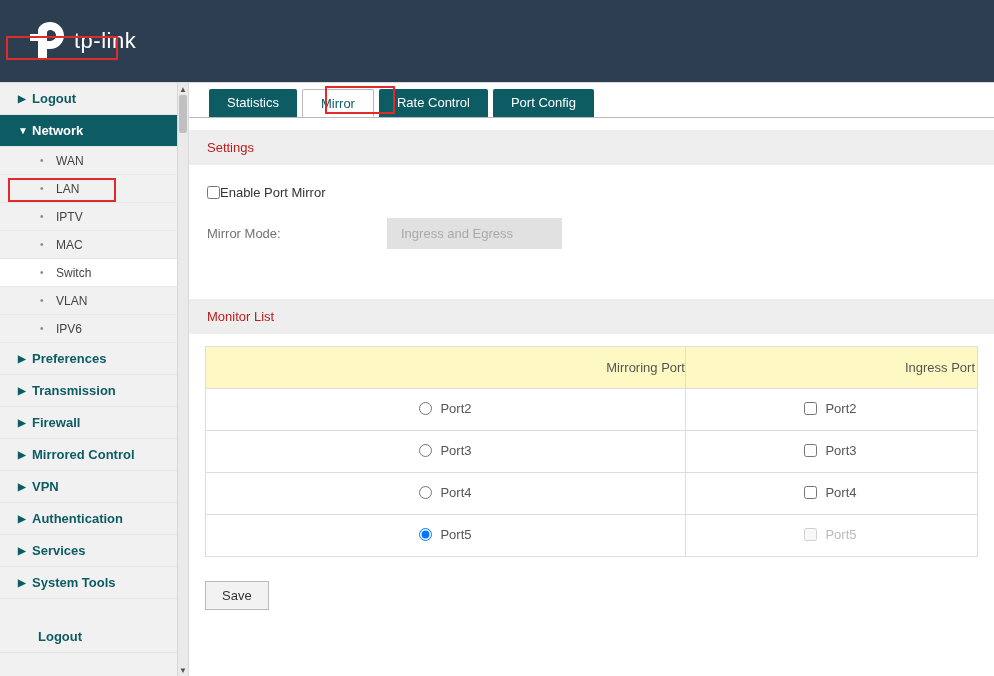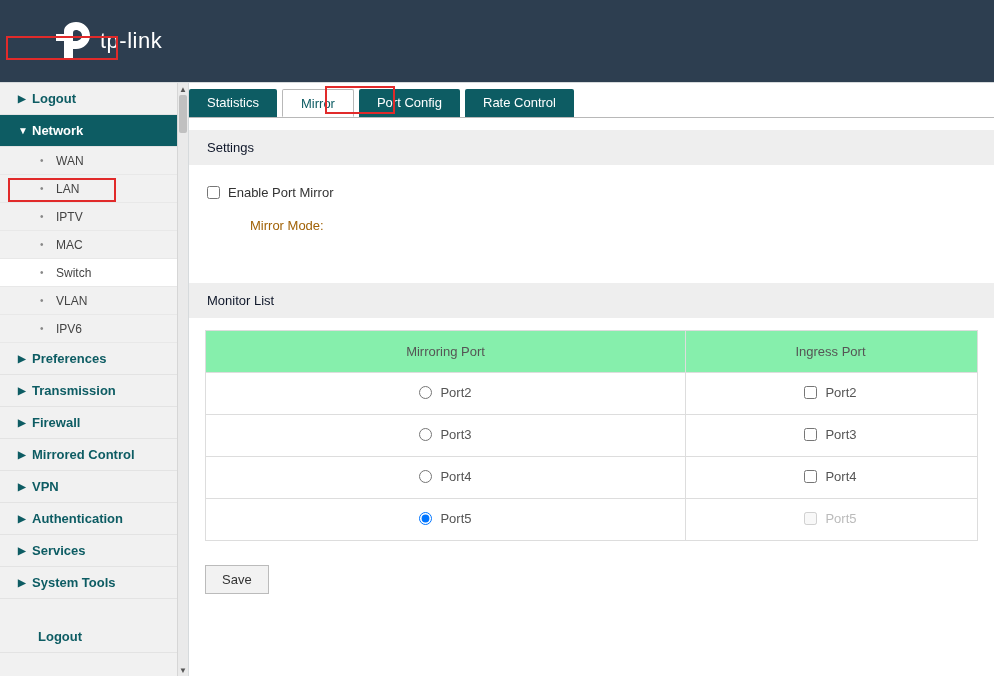--- a/index.html
+++ b/index.html
@@ -14,21 +14,21 @@
       background: #fff;
       width: 994px;
       height: 676px;
       overflow: hidden;
     }
     .header {
       background: #2d3e50;
       height: 82px;
       display: flex;
       align-items: center;
-      padding-left: 56px;
+      padding-left: 30px;
     }
     .logo {
       display: flex;
       align-items: center;
       gap: 10px;
     }
     .logo-icon {
       width: 34px;
       height: 38px;
     }
@@ -136,21 +136,21 @@
     .hl-mirror { left: 325px; top: 86px; width: 70px; height: 28px; }
     .content {
       flex: 1;
       padding: 5px 0 0 0;
       position: relative;
       overflow: hidden;
     }
     .tabs {
       display: flex;
       gap: 5px;
-      padding-left: 0;
+      padding-left: 20px;
       border-bottom: 1px solid #b8b8b8;
       height: 30px;
     }
     .tab {
       padding: 0 18px;
       height: 28px;
       line-height: 28px;
       background: #0d5c63;
       color: #fff;
       font-size: 13px;
@@ -161,47 +161,45 @@
       top: 1px;
     }
     .tab.active {
       background: #fff;
       color: #0d5c63;
       border: 1px solid #b8b8b8;
       border-bottom: 1px solid #fff;
     }
     .section-header {
       background: #eeeeee;
-      color: #0f172a;
+      color: #b91c1c;
       padding: 10px 18px;
       margin: 12px 0 0 0;
       font-size: 13px;
     }
     .settings-body {
       padding: 20px 18px;
     }
     .form-row {
       display: flex;
       align-items: center;
       margin-bottom: 18px;
     }
     .checkbox-row {
       display: flex;
       align-items: center;
-      gap: 8px;
       color: #333;
     }
     .checkbox-row input[type="checkbox"] {
       width: 13px;
       height: 13px;
     }
     .form-label {
       width: 180px;
-      color: #a16207;
-      margin-left: 43px;
+      color: #737373;
     }
     .select-disabled {
       display: inline-block;
       background: #e1e1e1;
       color: #aaa;
       padding: 8px 14px;
       width: 175px;
       font-size: 13px;
     }
     .table-wrap {
@@ -212,21 +210,22 @@
       border-collapse: collapse;
     }
     .monitor-table th, .monitor-table td {
       border: 1px solid #ddd;
       height: 42px;
       font-weight: normal;
       text-align: center;
       color: #555;
     }
     .monitor-table th {
-      background: #86efac;
+      background: #fef9c3;
+      text-align: right;
     }
     .col-mirroring { width: 480px; }
     .cell-content {
       display: inline-flex;
       align-items: center;
       gap: 8px;
       justify-content: center;
     }
     .cell-right {
       text-align: right;
@@ -344,34 +343,35 @@
       <div class="scrollbar-arrow up">▲</div>
       <div class="scrollbar-thumb"></div>
       <div class="scrollbar-arrow down">▼</div>
     </div>
   </div>
 
   <div class="content">
     <div class="tabs">
       <div class="tab">Statistics</div>
       <div class="tab active">Mirror</div>
+      <div class="tab">Rate Control</div>
       <div class="tab">Port Config</div>
-      <div class="tab">Rate Control</div>
     </div>
 
     <div class="section-header">Settings</div>
     <div class="settings-body">
       <div class="form-row">
         <label class="checkbox-row">
           <input type="checkbox" style="">
           <span>Enable Port Mirror</span>
         </label>
       </div>
       <div class="form-row">
         <span class="form-label">Mirror Mode:</span>
+        <span class="select-disabled">Ingress and Egress</span>
       </div>
     </div>
 
     <div class="section-header">Monitor List</div>
     <div class="table-wrap">
       <table class="monitor-table">
         <thead>
           <tr>
             <th class="col-mirroring">Mirroring Port</th>
             <th class="cell-right">Ingress Port</th>

